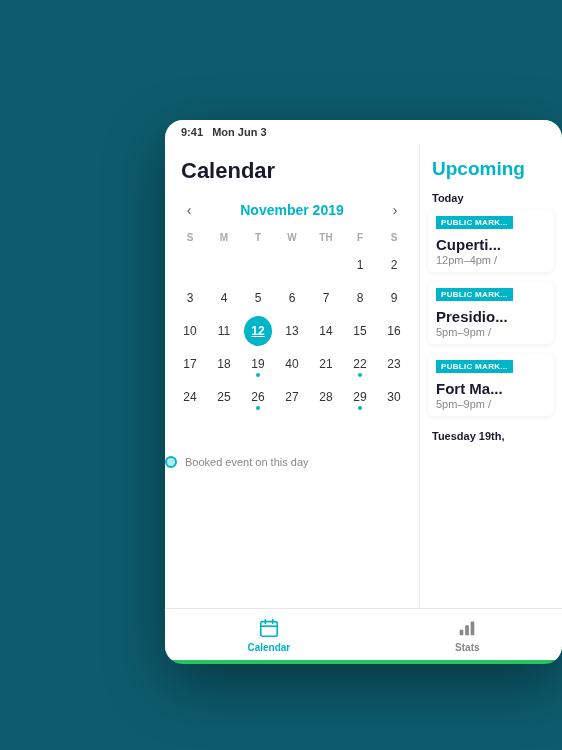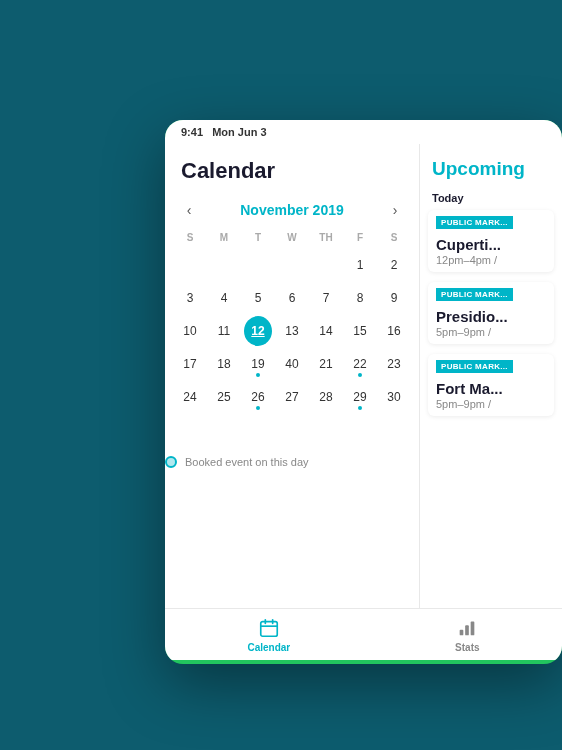--- a/index.html
+++ b/index.html
@@ -359,20 +359,21 @@
         <div class="event-name">Presidio...</div>
         <div class="event-time">5pm–9pm /</div>
       </div>
 
       <div class="event-card">
         <div class="event-badge">PUBLIC MARK...</div>
         <div class="event-name">Fort Ma...</div>
         <div class="event-time">5pm–9pm /</div>
       </div>
 
+      <div class="section-date">Tuesday 19th,</div>
     </div>
   </div>
 
   <div class="tab-bar">
     <div class="tab-item">
       <div class="tab-icon calendar-icon">
         <svg viewBox="0 0 24 24" fill="none" xmlns="http://www.w3.org/2000/svg">
           <rect x="3" y="5" width="18" height="16" rx="2" stroke="#00b5c8" stroke-width="1.8"></rect>
           <line x1="3" y1="10" x2="21" y2="10" stroke="#00b5c8" stroke-width="1.8"></line>
           <line x1="8" y1="3" x2="8" y2="7" stroke="#00b5c8" stroke-width="1.8" stroke-linecap="round"></line>

